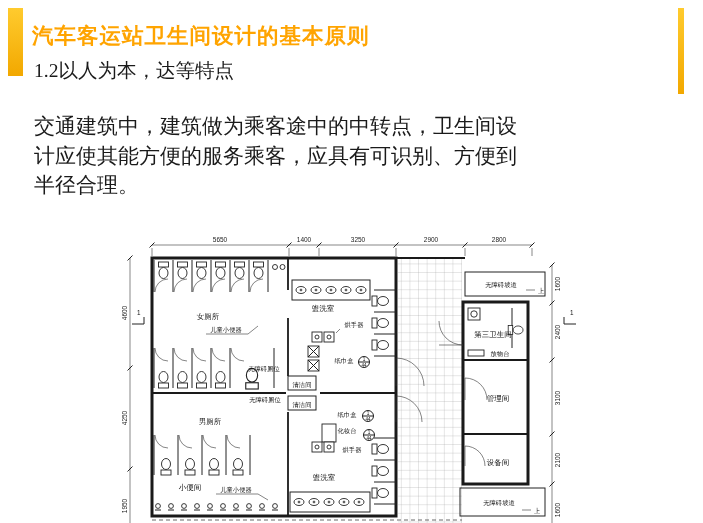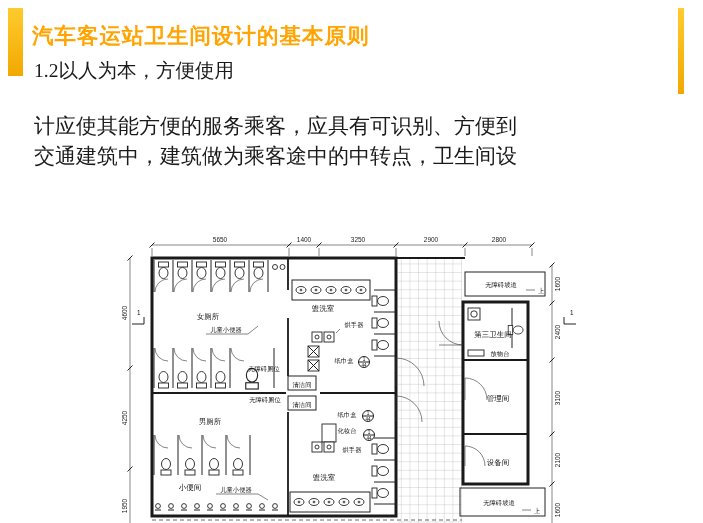--- a/index.html
+++ b/index.html
@@ -32,25 +32,26 @@
   .dimt{font-size:6.5px;fill:#222;}
   .tiny{font-size:4.6px;}
 </style>
 </head>
 <body>
 
 <div class="slide">
   <div class="bar-left"></div>
   <div class="bar-right"></div>
   <div class="title">汽车客运站卫生间设计的基本原则</div>
-  <div class="subtitle">1.2以人为本，方便使用</div>
+  <div class="subtitle">1.2以人为本，达等特点</div>
 
   <div class="body">
+    <div>交通建筑中，建筑做为乘客途中的中转点，卫生间设</div>
     <div>计应使其能方便的服务乘客，应具有可识别、方便到</div>
-    <div>交通建筑中，建筑做为乘客途中的中转点，卫生间设</div>
+    <div>半径合理。</div>
   </div>
 
   <div class="plan">
   <svg width="470" height="293" viewBox="0 0 470 293">
     <defs>
       <g id="wc">
             <rect x="-5" y="-12" width="10" height="5" class="fix"></rect>
             <ellipse cx="0" cy="-1" rx="4.5" ry="5.5" class="fix"></ellipse>
           </g>
       <g id="basin">

